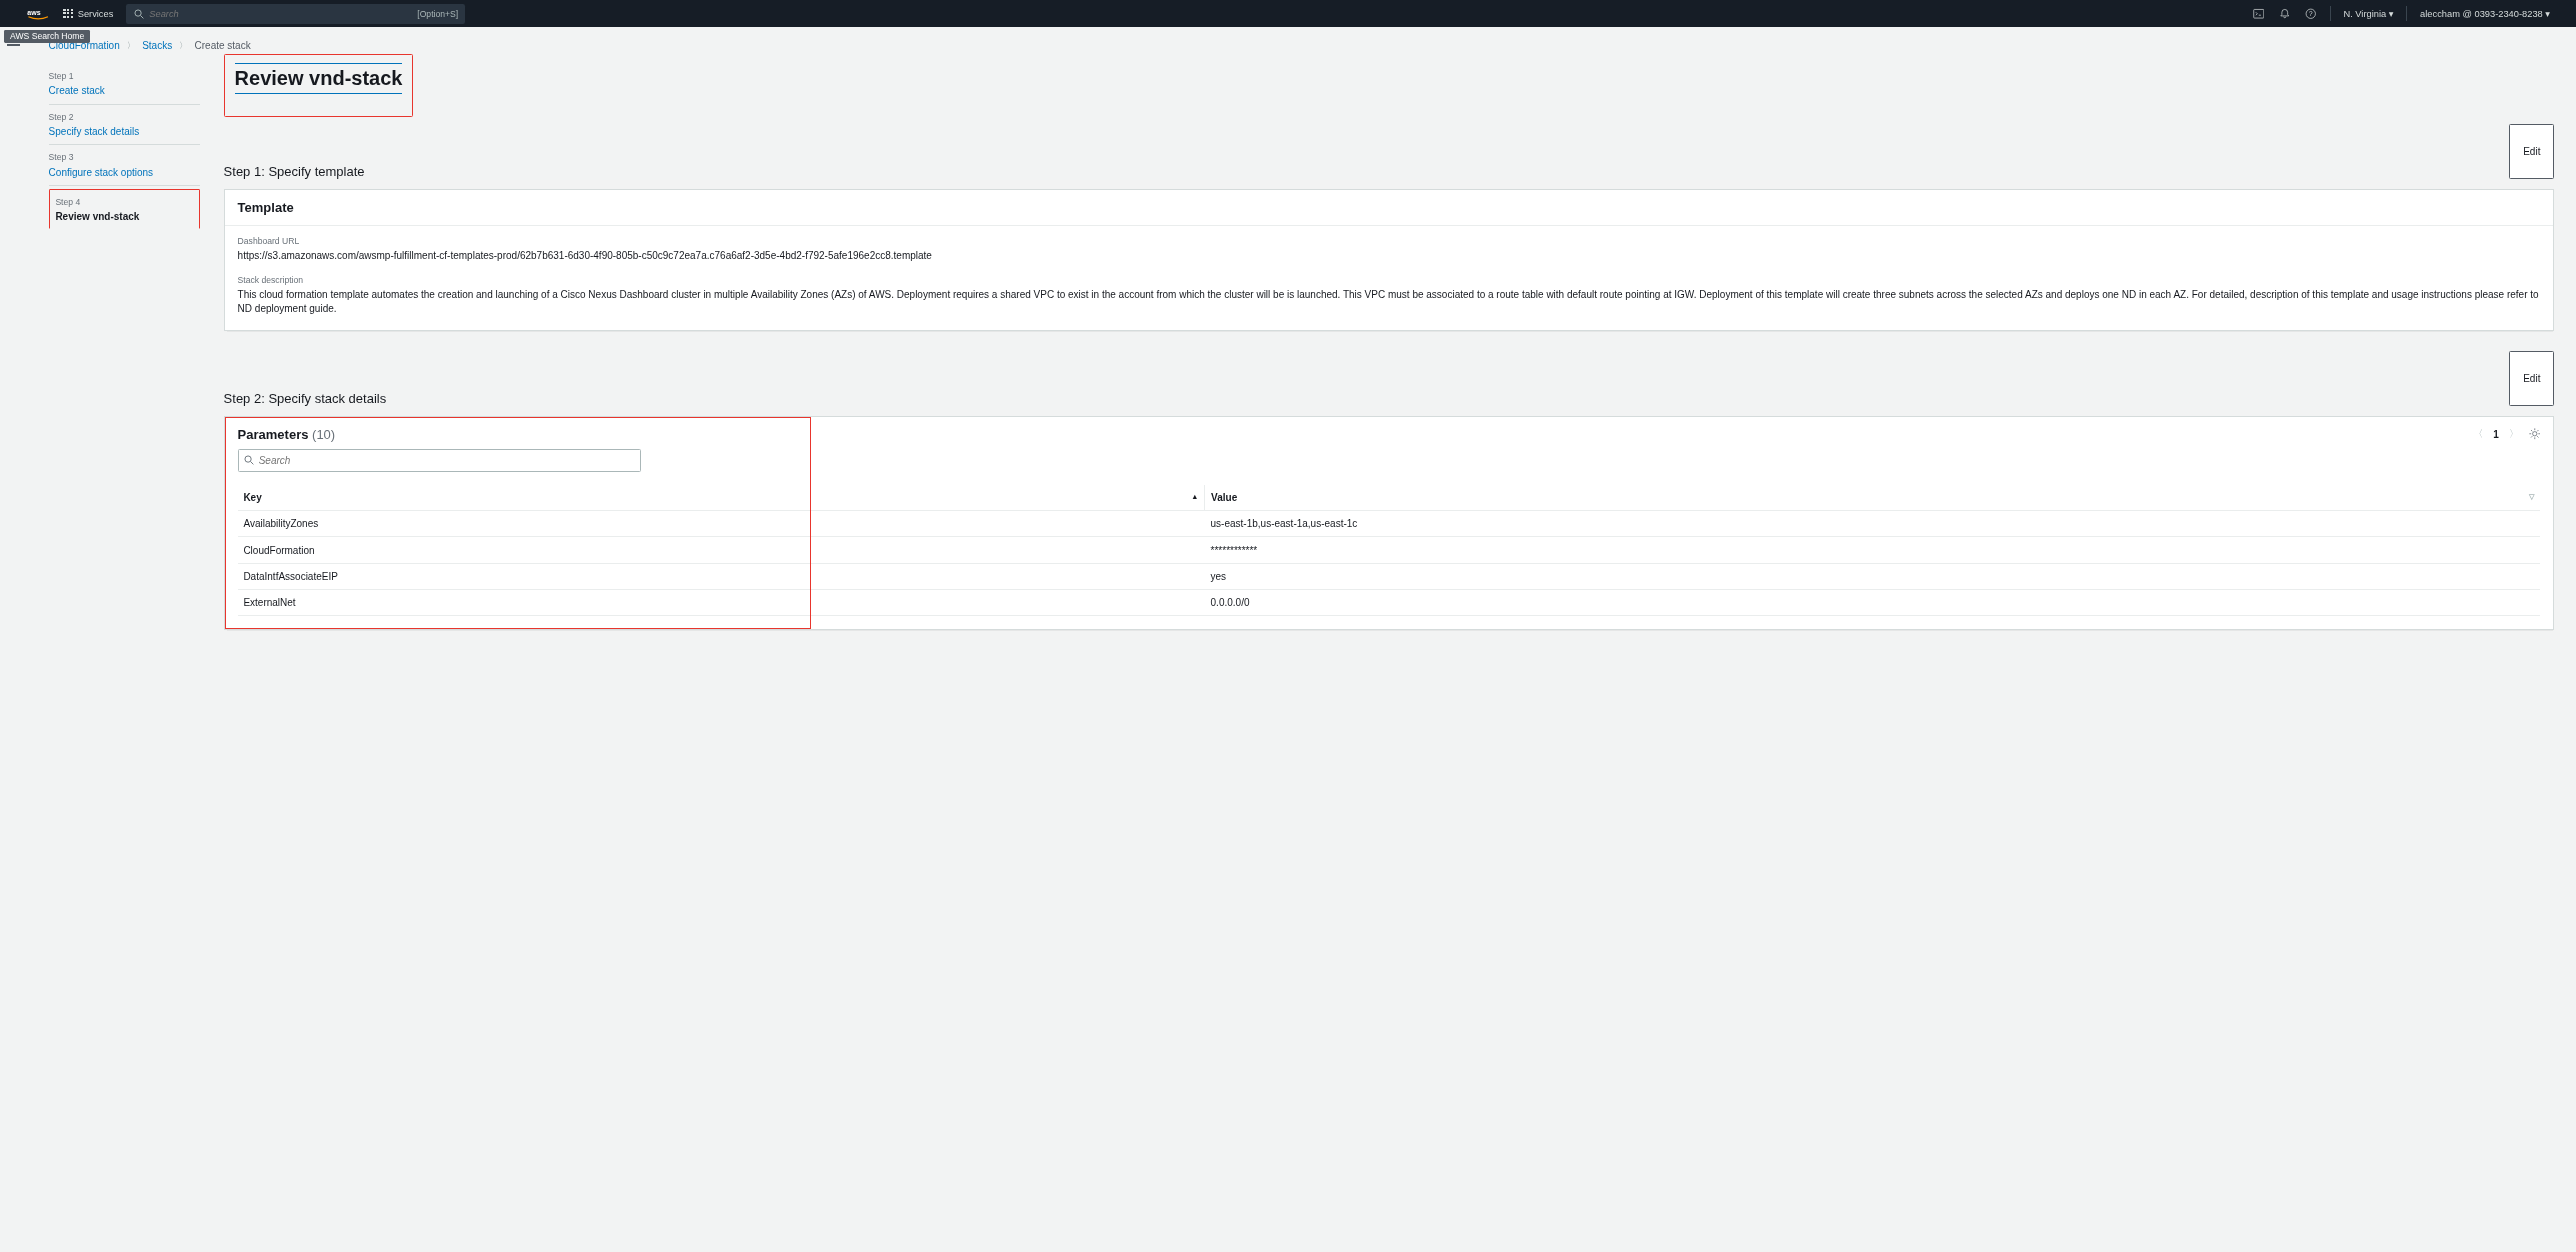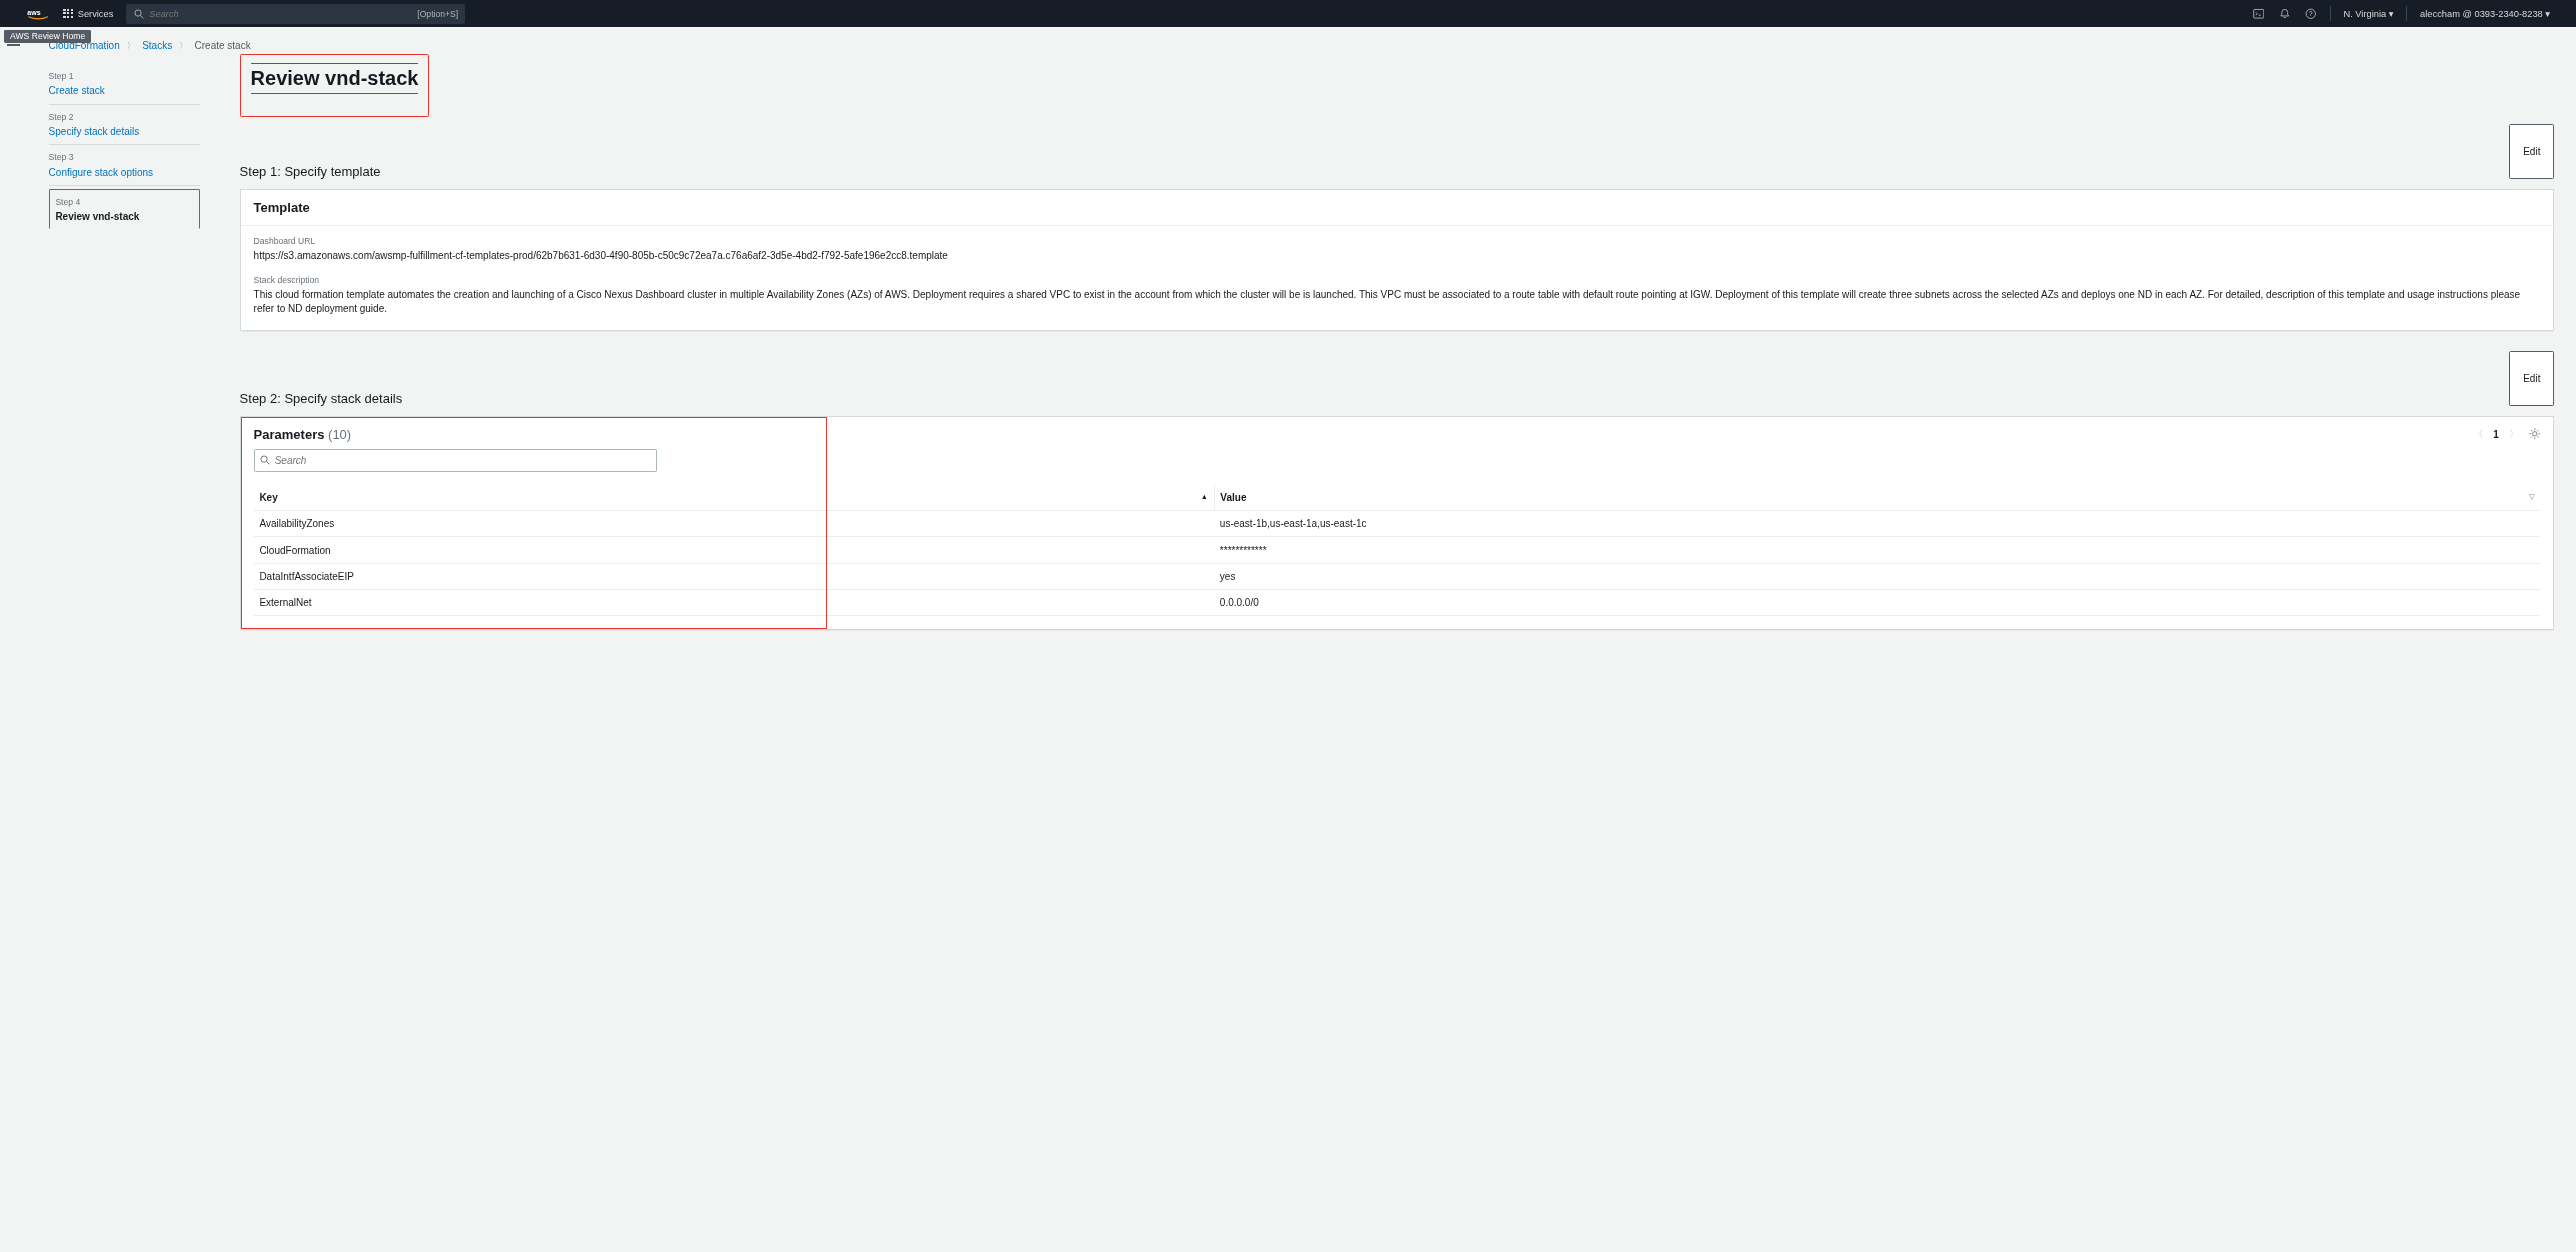--- a/index.html
+++ b/index.html
@@ -28,21 +28,21 @@
     .hamburger span{height:1.4px;background:#545b64;}
 
     .content { flex:1; padding: 13px 21.6px 29px 21.6px; }
 
     
     .breadcrumbs { font-size:10px; color:#545b64; display:flex; align-items:center; gap:7.2px; margin-bottom:2.9px;}
     .breadcrumbs a { color:#0073bb; text-decoration:none; }
     .breadcrumbs .chev { color:#879596; font-size:8px;}
     .breadcrumbs .current { color:#545b64; }
 
-    .cols { display:flex; gap:40px; align-items:flex-start; }
+    .cols { display:flex; gap:24px; align-items:flex-start; }
 
     
     .wizard { width:151px; padding-top:10px; }
     .wiz-step { padding:7.2px 0; border-bottom:0.7px solid #d5dbdb; }
     .wiz-step:last-child { border-bottom:none; }
     .wiz-label { color:#687078; font-size:8.6px; margin-bottom:4.3px; }
     .wiz-title a { color:#0073bb; text-decoration:none; font-size:10px;}
     .wiz-title.current { font-weight:700; color:#16191f; font-size:10px;}
     .hl-red { border:1.4px solid #e8352d; border-radius:1.4px; }
 
@@ -133,21 +133,21 @@
           <circle cx="8" cy="8" r="6.5" stroke="#d5dbdb" fill="none"></circle>
           <text x="5.5" y="11" fill="#d5dbdb" font-size="9">?</text>
         </svg>
     </span>
     <span class="sep"></span>
     <span><span>N. Virginia</span> ▾</span>
     <span class="sep"></span>
     <span><span>aleccham @ 0393-2340-8238</span> ▾</span>
   </div>
 </div>
-<div class="tooltip-badge">AWS Review Home</div>
+<div class="tooltip-badge">AWS Search Home</div>
 
 <div class="page">
   <div class="left-gutter">
     <div class="hamburger">
         <span></span>
         <span></span>
         <span></span>
       </div>
   </div>
 

